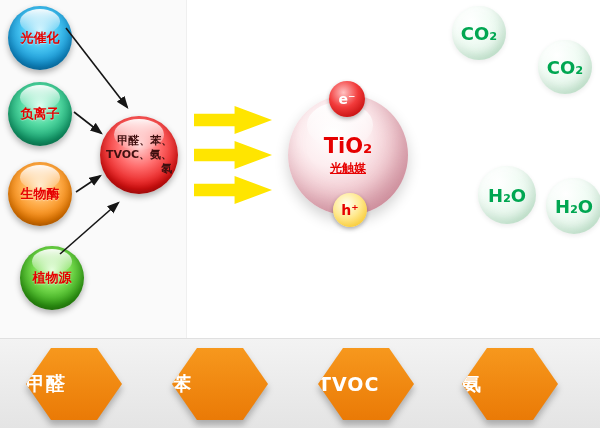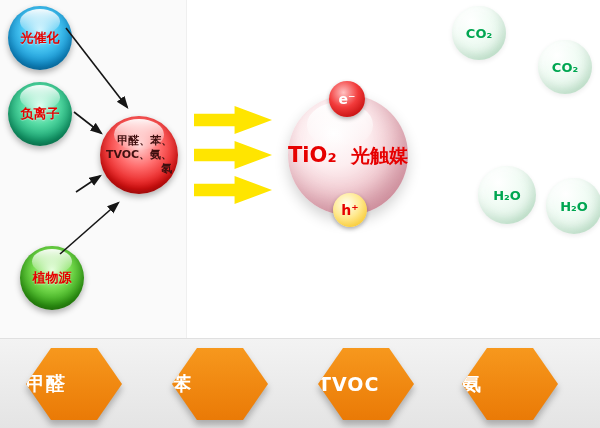--- a/index.html
+++ b/index.html
@@ -45,29 +45,29 @@
   .yarrow {
     position:absolute; width:78px; height:28px; background:#ffe500;
     clip-path: polygon(0 28%, 52% 28%, 52% 0, 100% 50%, 52% 100%, 52% 72%, 0 72%);
   }
 
   
   .big-sphere {
     position:absolute; left:288px; top:95px; width:120px; height:120px; border-radius:50%;
     background: radial-gradient(circle at 38% 32%, #ffffff 0%, #fdeef0 30%, #f3cdd3 55%, #e3a7b2 80%, #cf8d9d 100%);
     box-shadow: 0 6px 14px rgba(0,0,0,.18), inset -8px -12px 22px rgba(160,90,110,.35);
-    display:flex; align-items:center; justify-content:space-between;
+    display:flex; flex-direction:column; align-items:center; justify-content:center;
   }
   .big-sphere::before {
     content:""; position:absolute; top:6%; left:16%; width:55%; height:38%; border-radius:50%;
     background:linear-gradient(rgba(255,255,255,.95), rgba(255,255,255,0));
     pointer-events:none;
   }
   .big-formula { color:#e60000; font-weight:bold; font-size:21px; z-index:1; }
-  .big-name    { color:#e60000; font-weight:bold; font-size:19px; z-index:1; margin-top:2px; }
+  .big-name    { color:#e60000; font-weight:bold; font-size:12px; z-index:1; margin-top:2px;text-decoration:underline; }
 
   .mini-ball {
     position:absolute; border-radius:50%;
     display:flex; align-items:center; justify-content:center;
     font-weight:bold; box-shadow: 0 2px 4px rgba(0,0,0,.3);
   }
   .e-ball {
     left:329px; top:81px; width:36px; height:36px; font-size:14px; color:#fff;
     background: radial-gradient(circle at 40% 32%, #ffc2c2 0%, #f23b3b 45%, #c00a0a 85%);
   }
@@ -76,21 +76,21 @@
     background: radial-gradient(circle at 40% 32%, #fffef0 0%, #ffe98f 45%, #f7c21d 90%);
   }
 
   
   .bubble {
     position:absolute; border-radius:50%;
     background: radial-gradient(circle at 35% 28%, rgba(255,255,255,.98) 0%, rgba(240,252,244,.85) 35%, rgba(205,235,215,.55) 70%, rgba(188,224,198,.75) 100%);
     box-shadow: inset -3px -5px 10px rgba(120,180,140,.35), inset 3px 4px 8px rgba(255,255,255,.9), 0 2px 5px rgba(0,0,0,.08);
     display:flex; align-items:center; justify-content:center;
   }
-  .bubble-label { color:#00a651; font-weight:bold; font-size:13px; }
+  .bubble-label { color:#00a651; font-weight:bold; font-size:18px; }
 
   
   .bottom-band {
     position:absolute; left:0; top:338px; width:600px; height:90px;
     background: linear-gradient(180deg, #f3f3f3 0%, #e4e4e4 100%);
     border-top:1px solid #e0e0e0;
   }
   .hex-wrap { position:absolute; top:348px; filter: drop-shadow(0 5px 3px rgba(0,0,0,.25)); }
   .hex {
     width:96px; height:72px;
@@ -105,20 +105,23 @@
 
 <div class="canvas">
 
   <div class="left-panel"></div>
 
   <div class="sphere s-blue" style="left:8px; top:6px; width:64px; height:64px;">
     <span class="s-label">光催化</span>
   </div>
   <div class="sphere s-teal" style="left:8px; top:82px; width:64px; height:64px;text-align:right;">
     <span class="s-label">负离子</span>
+  </div>
+  <div class="sphere s-orange" style="left:8px; top:162px; width:64px; height:64px;">
+    <span class="s-label">生物酶</span>
   </div>
   <div class="sphere s-green" style="left:20px; top:246px; width:64px; height:64px;">
     <span class="s-label">植物源</span>
   </div>
 
   <div class="sphere s-red" style="left:100px; top:116px; width:78px; height:78px;">
     <div class="p-lines">
       <div>甲醛、苯、</div>
       <div>TVOC、氨、</div>
       <div>氡</div>

